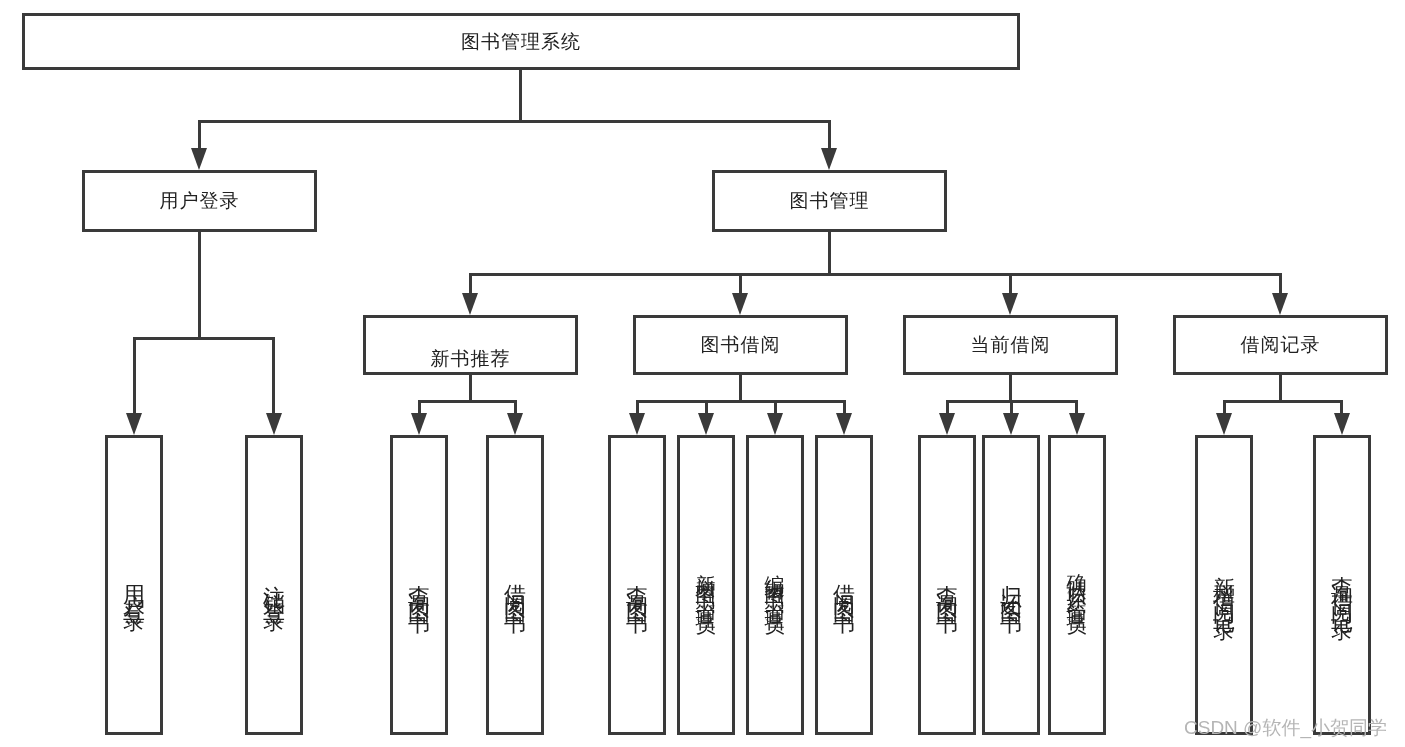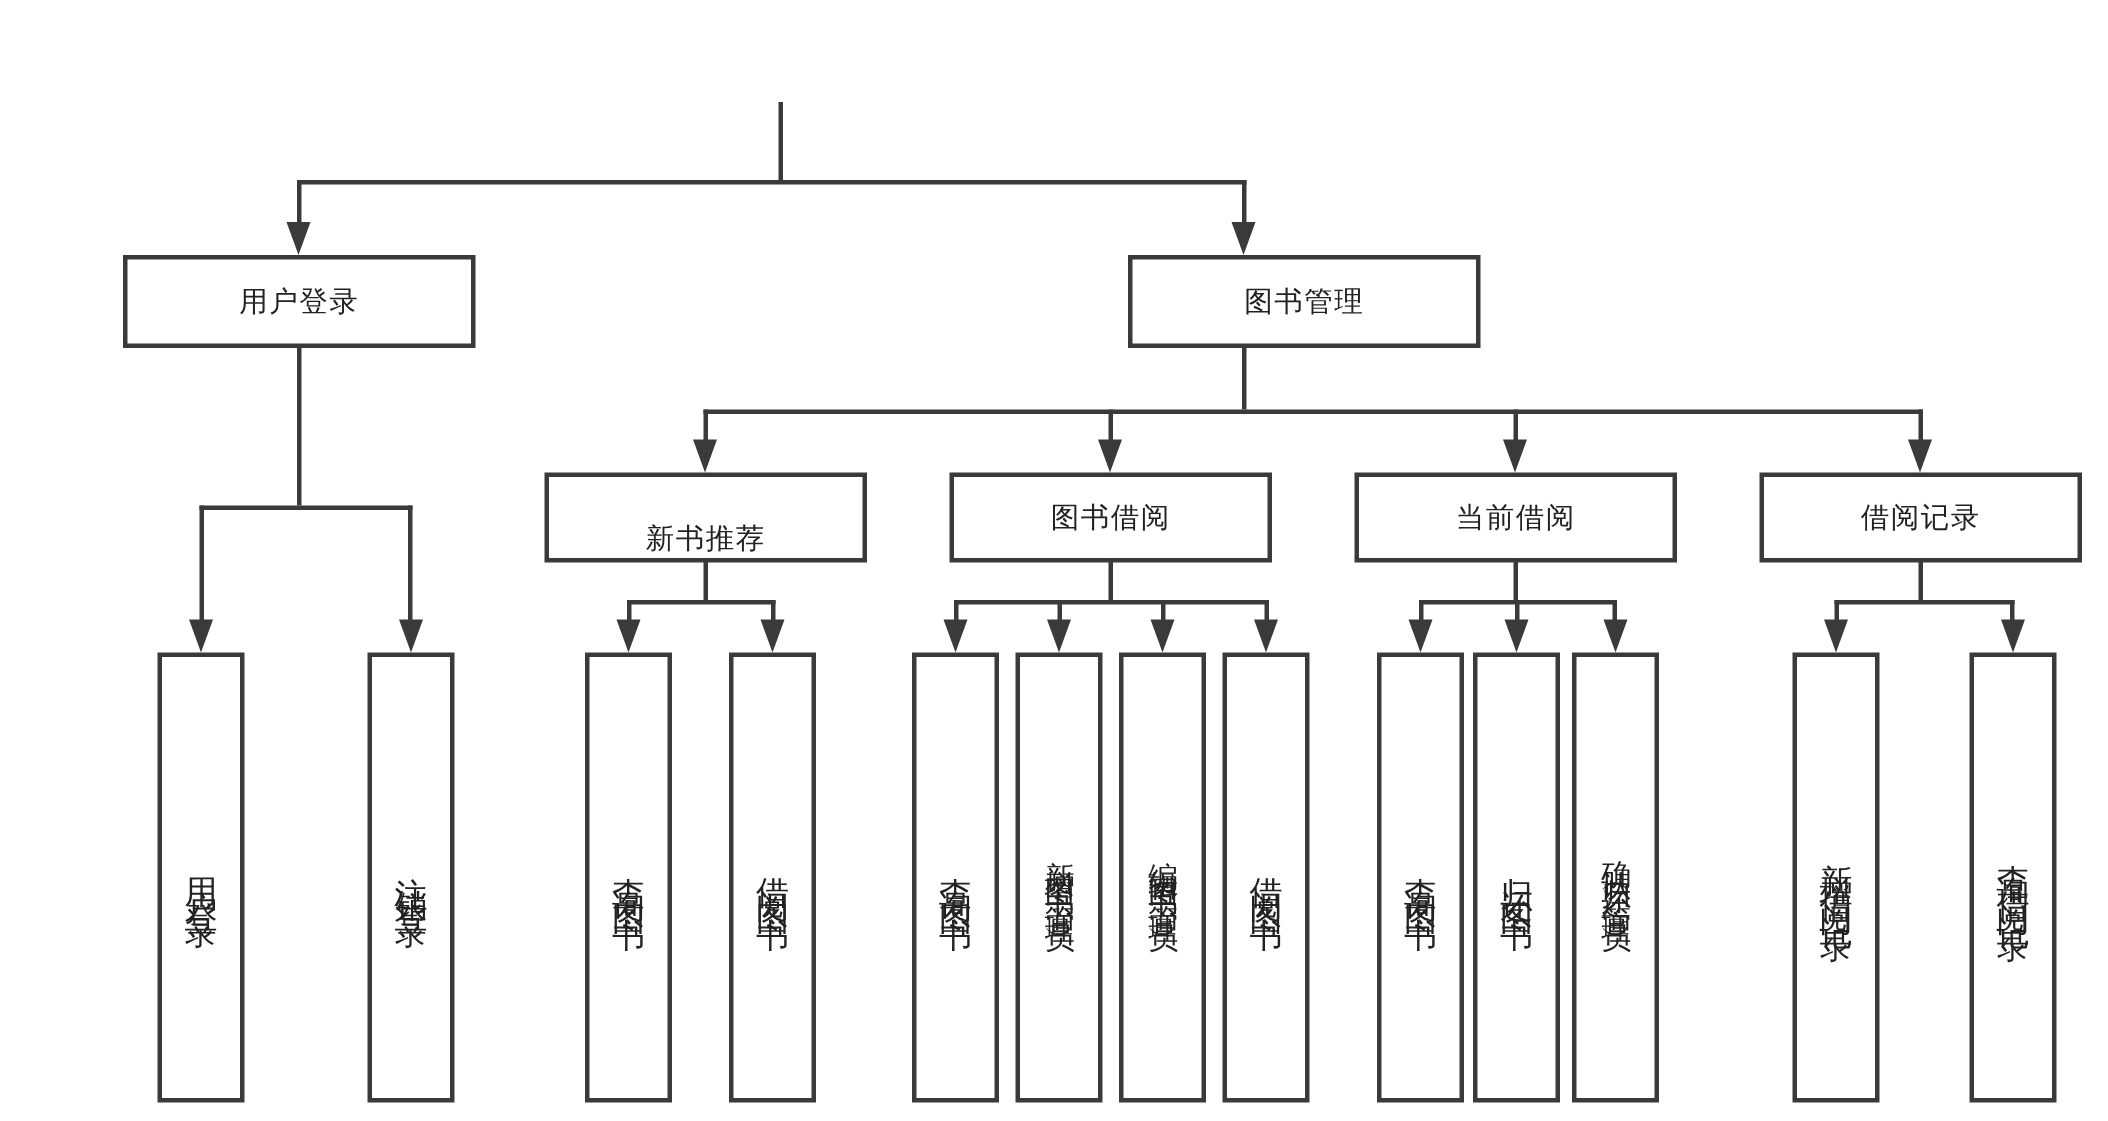--- a/index.html
+++ b/index.html
@@ -65,32 +65,35 @@
     color: #b5b5b5;
     white-space: nowrap;
     z-index: 5;
   }
 </style>
 </head>
 <body>
 
 <div class="stage">
 
+  <div class="box" style="left:22px; top:13px; width:998px; height:57px;">
+    <span>图书管理系统</span>
+  </div>
 
   <div class="ln" style="left:519px; top:68px; width:3px; height:52px;"></div>
   <div class="ln" style="left:198px; top:120px; width:633px; height:3px;"></div>
   <div class="ln" style="left:198px; top:120px; width:3px; height:30px;"></div>
   <div class="ln" style="left:828px; top:120px; width:3px; height:30px;"></div>
   <div class="arrow" style="left:191px; top:148px;"></div>
   <div class="arrow" style="left:821px; top:148px;"></div>
 
   <div class="box" style="left:82px; top:170px; width:235px; height:62px;">
     <span>用户登录</span>
   </div>
-  <div class="box" style="left:712px; top:170px; width:235px; height:62px;margin-left:40px;">
+  <div class="box" style="left:712px; top:170px; width:235px; height:62px;">
     <span>图书管理</span>
   </div>
 
   <div class="ln" style="left:198px; top:230px; width:3px; height:107px;"></div>
   <div class="ln" style="left:133px; top:337px; width:142px; height:3px;"></div>
   <div class="ln" style="left:133px; top:337px; width:3px; height:78px;"></div>
   <div class="ln" style="left:272px; top:337px; width:3px; height:78px;"></div>
   <div class="arrow" style="left:126px; top:413px;"></div>
   <div class="arrow" style="left:266px; top:413px;"></div>
 
@@ -189,14 +192,15 @@
     <span>确认归还（管理员）</span>
   </div>
 
   <div class="box leaf" style="left:1195px;">
     <span>新增借阅记录</span>
   </div>
   <div class="box leaf" style="left:1313px;">
     <span>查询借阅记录</span>
   </div>
 
+  <div class="watermark">CSDN @软件_小贺同学</div>
 
 </div>
 
 </body></html>

